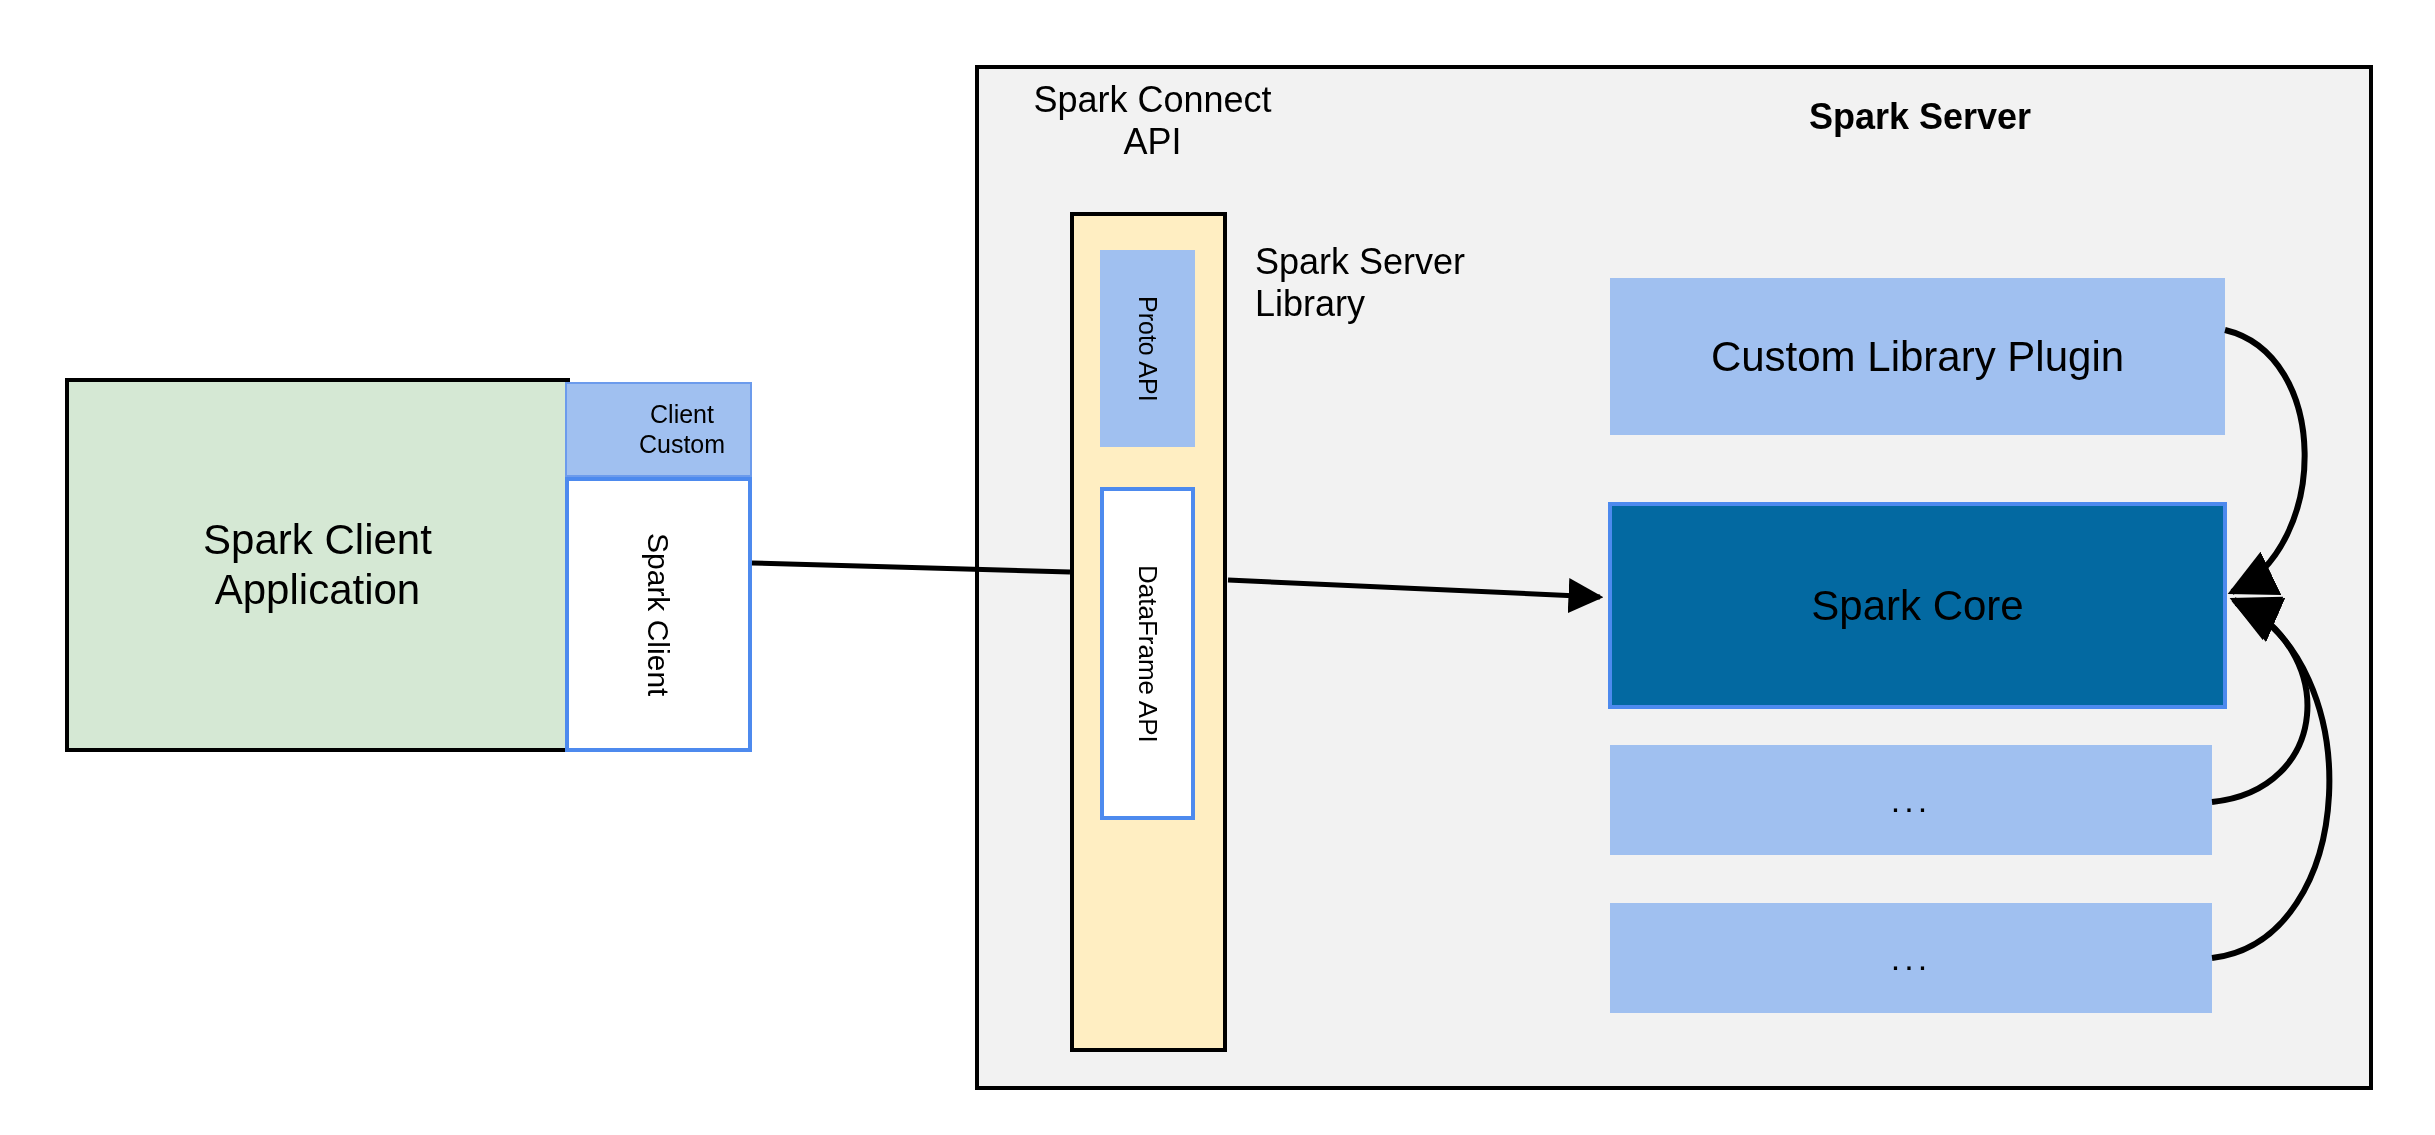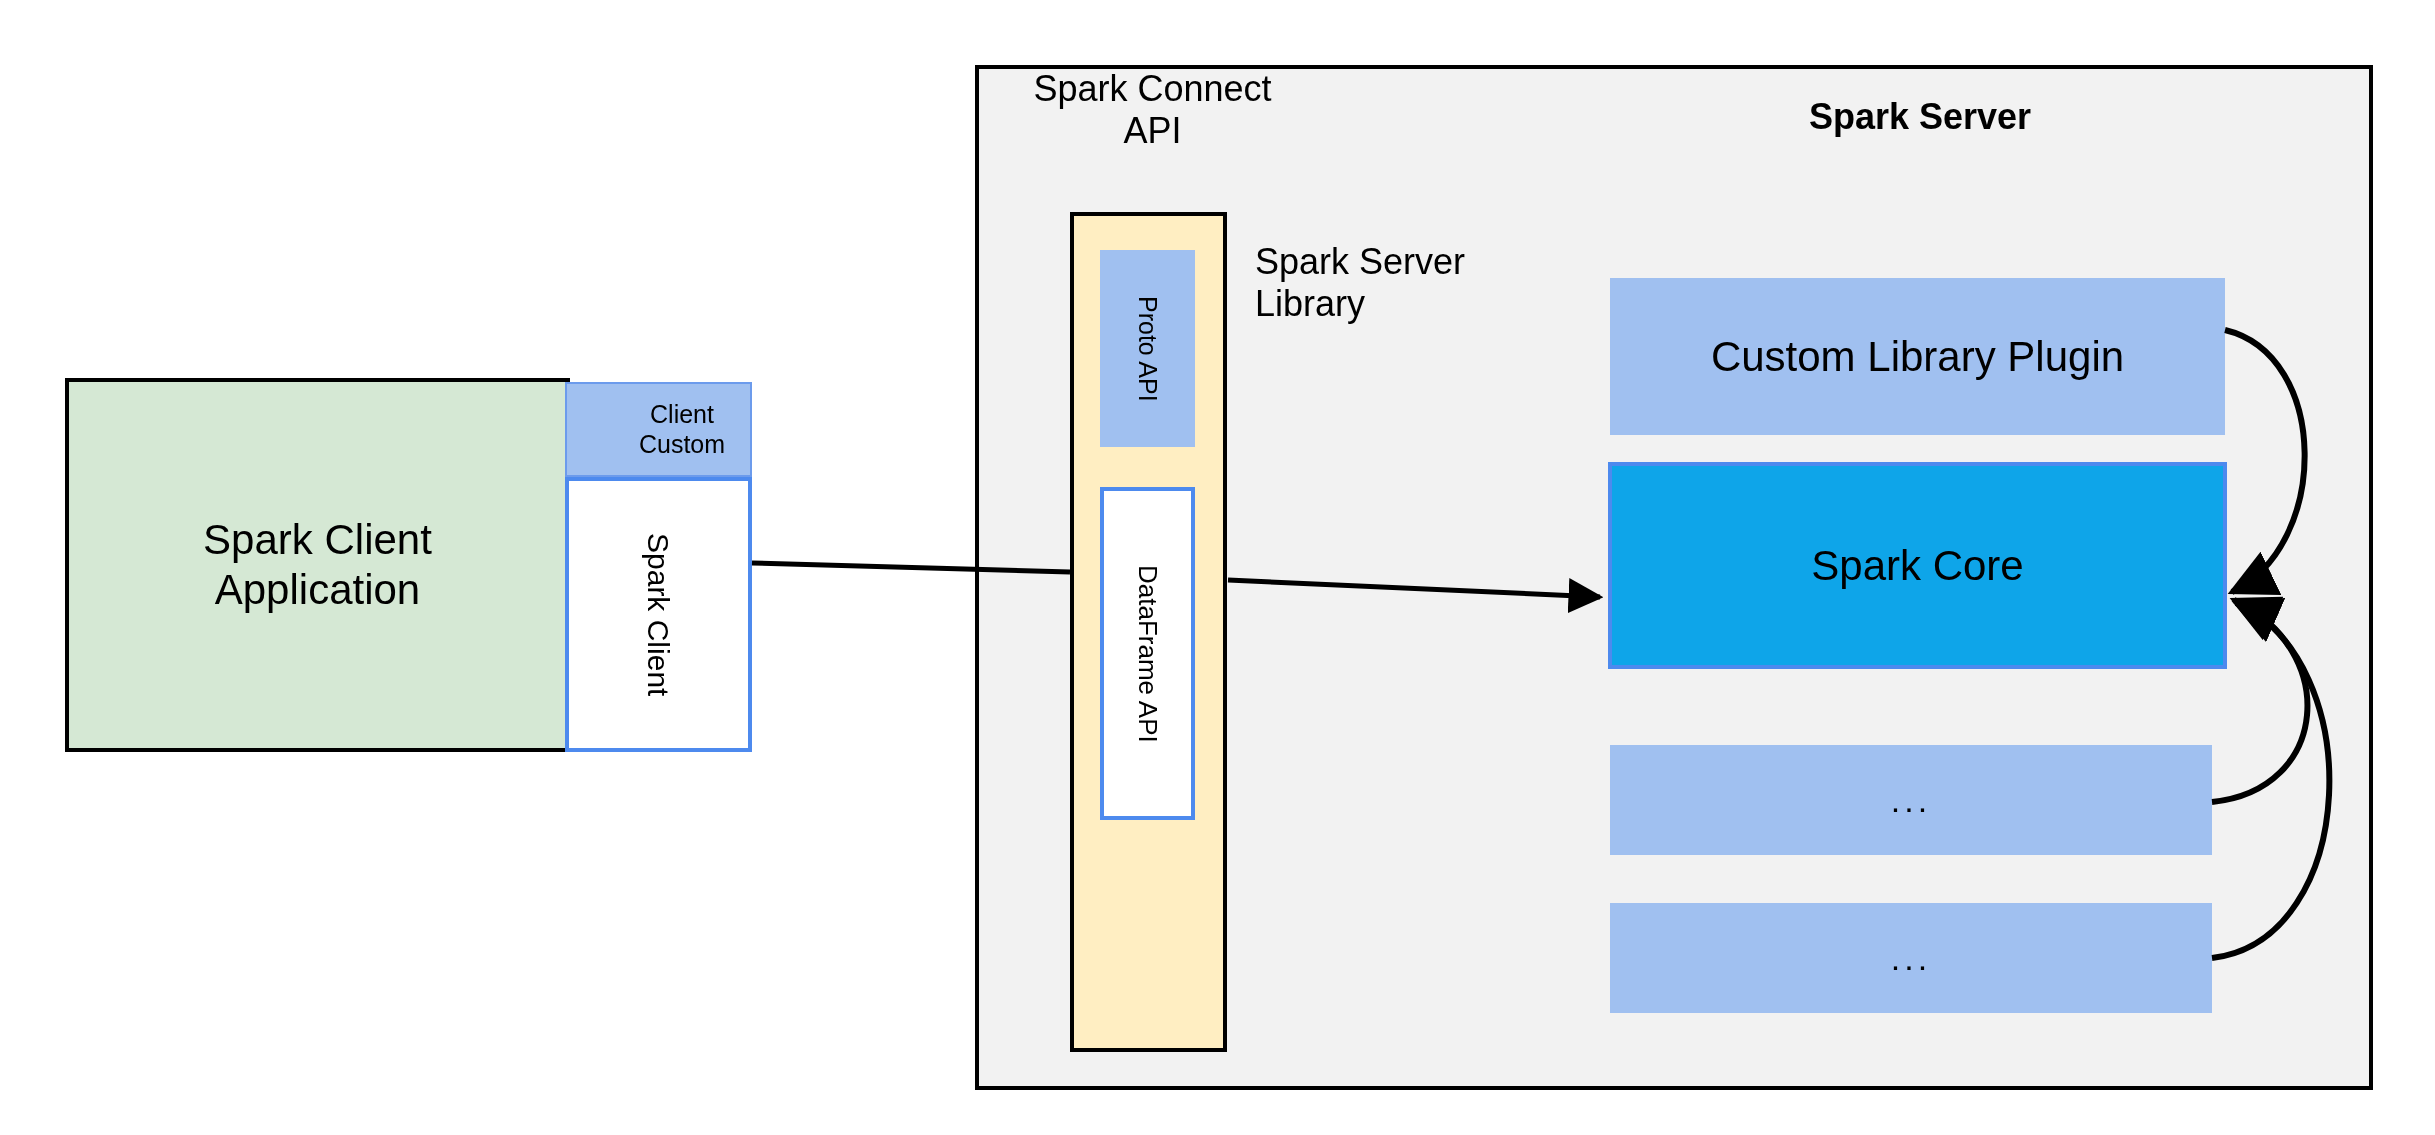--- a/index.html
+++ b/index.html
@@ -53,21 +53,21 @@
   }
 
   
   #spark-server-container {
     left: 975px; top: 65px; width: 1398px; height: 1025px;
     background: #f2f2f2;
     border: 4px solid #000000;
     display: block;
   }
   #spark-connect-api-label {
-    left: 1010px; top: 68px; width: 285px; height: 84px;
+    left: 1010px; top: 79px; width: 285px; height: 84px;
     font-size: 36px;
     flex-direction: column;
   }
   #spark-server-title {
     left: 1700px; top: 93px; width: 440px; height: 48px;
     font-size: 36px;
     font-weight: bold;
   }
   #spark-server-library-label {
     left: 1255px; top: 240px; width: 290px; height: 86px;
@@ -102,22 +102,22 @@
   }
 
   
   #custom-library-plugin {
     left: 1610px; top: 278px; width: 615px; height: 157px;
     background: #a0c0f0;
     font-size: 42px;
     align-items: center;
   }
   #spark-core {
-    left: 1608px; top: 462px; width: 619px; height: 207px;
-    background: #0ea5e9;
+    left: 1608px; top: 502px; width: 619px; height: 207px;
+    background: #0369a1;
     border: 4px solid #4d8aee;
     font-size: 42px;
   }
   #ellipsis-box-1 {
     left: 1610px; top: 745px; width: 602px; height: 110px;
     background: #a0c0f0;
     font-size: 34px;
     letter-spacing: 4px;
   }
   #ellipsis-box-2 {

